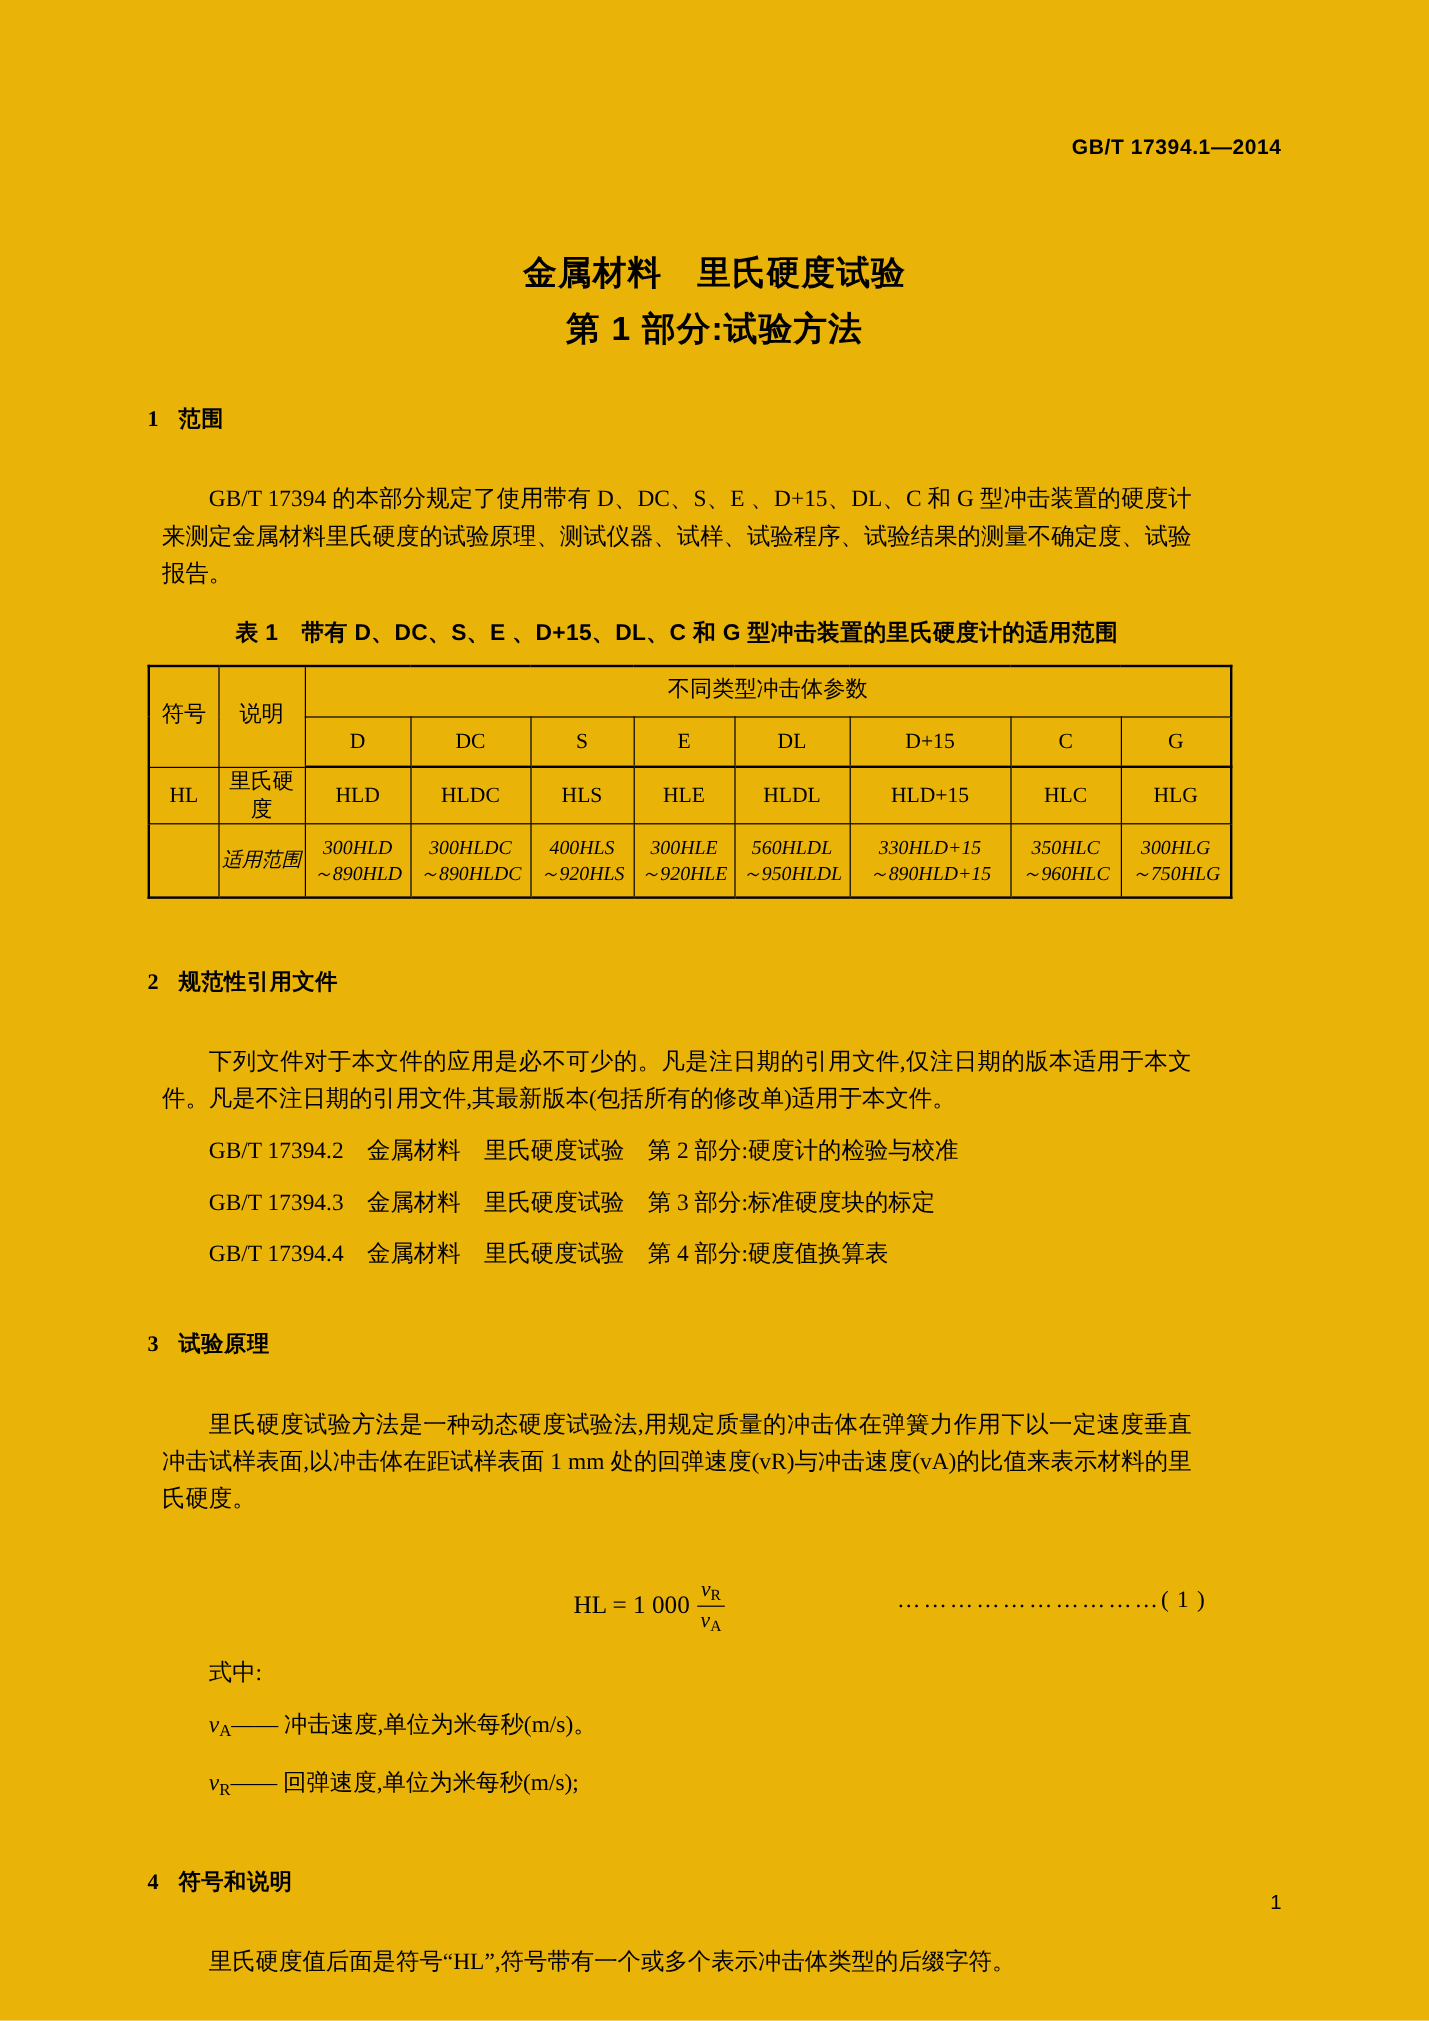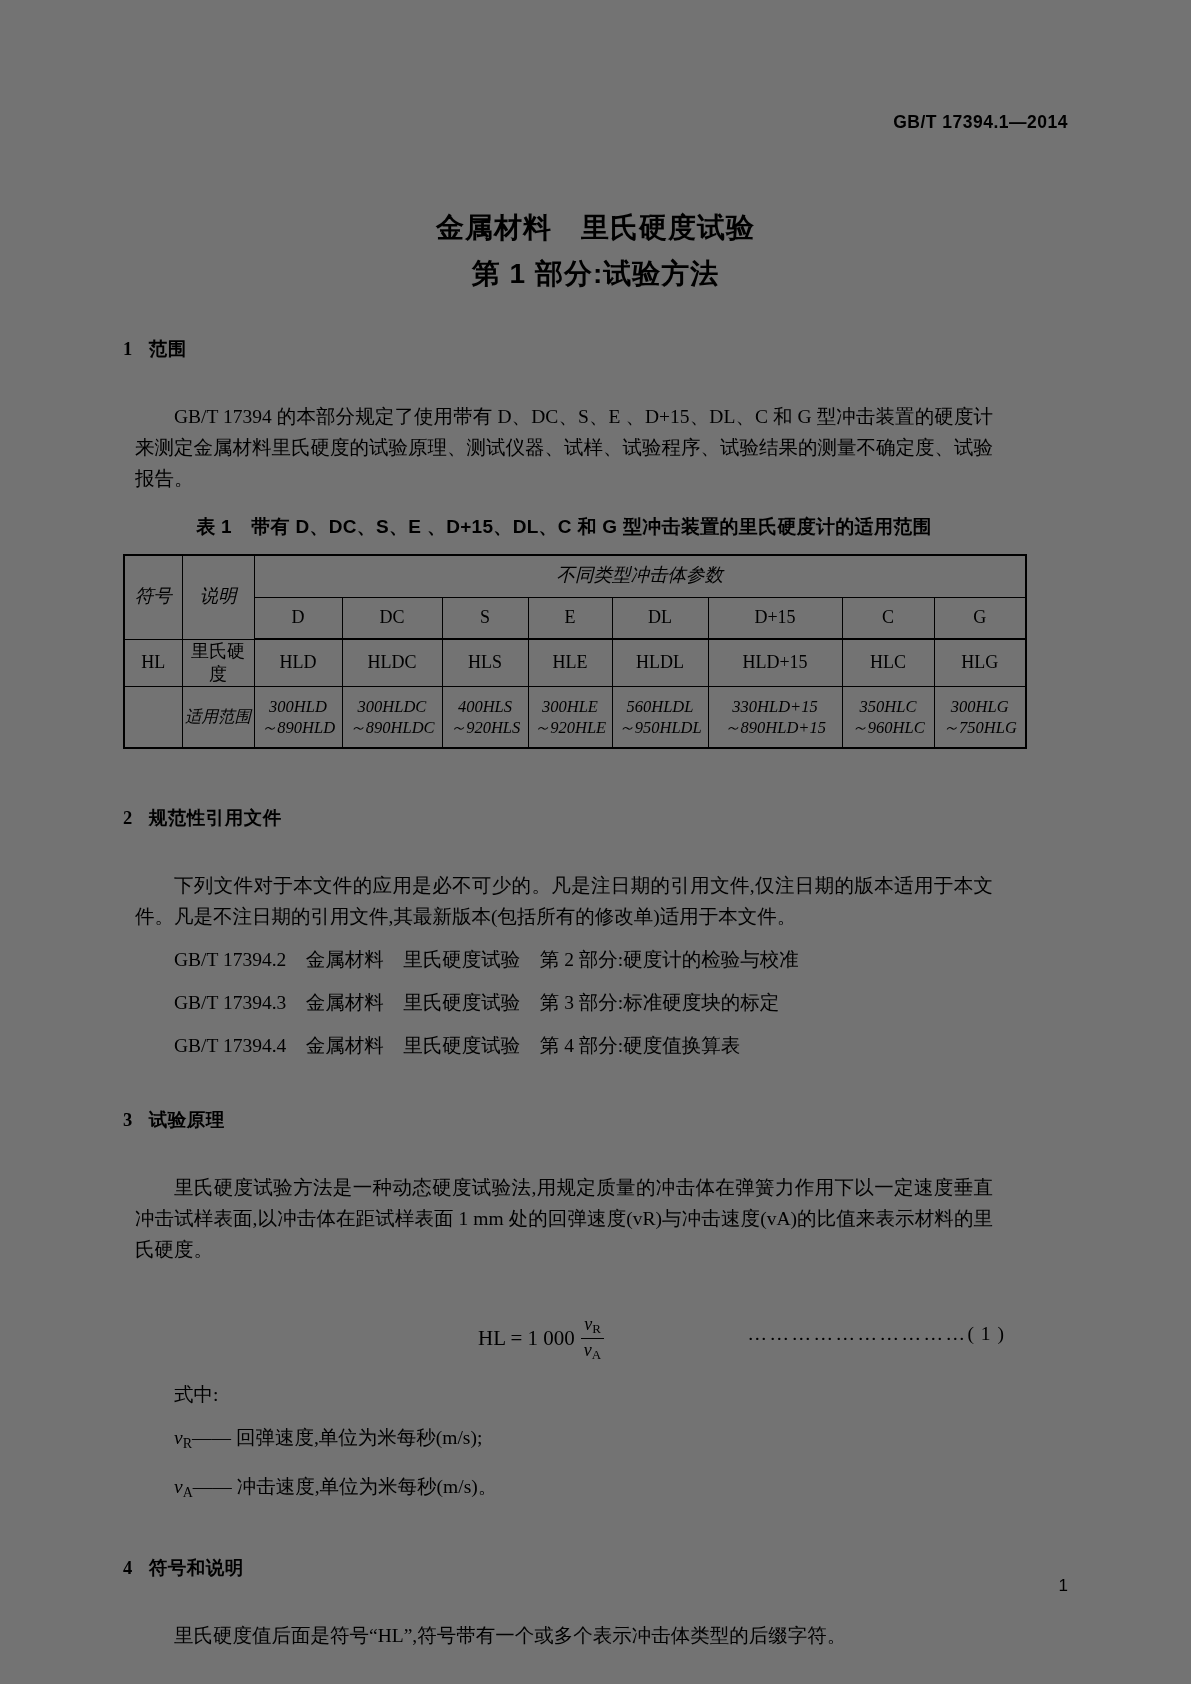--- a/index.html
+++ b/index.html
@@ -9,21 +9,21 @@
   }
   body {
     font-family: "Liberation Serif", "DejaVu Serif", serif;
     color: #000000;
   }
   .page {
     position: relative;
     width: 1191px;
     height: 1684px;
     margin: 0 auto;
-    background: #737373;
+    background: #eab308;
     box-sizing: border-box;
     overflow: hidden;
   }
 
   
   .header {
     position: absolute;
     top: 112px;
     right: 123px;
     font-family: "Liberation Sans", "DejaVu Sans", sans-serif;
@@ -101,21 +101,21 @@
   }
   table.spec td, table.spec th {
     border: 1px solid #000000;
     text-align: center;
     vertical-align: middle;
     font-weight: normal;
     padding: 0;
     line-height: 1.28;
   }
   table.spec .outer-top td,
-  table.spec .outer-top th { border-top-width: 2px; font-style: italic; }
+  table.spec .outer-top th { border-top-width: 2px; }
   table.spec tr.thick-bottom td,
   table.spec tr.thick-bottom th { border-bottom-width: 2px; }
   table.spec td.left-edge, table.spec th.left-edge { border-left-width: 2px; }
   table.spec td.right-edge, table.spec th.right-edge { border-right-width: 2px; }
 
   .cn { font-family: "Liberation Serif", "DejaVu Serif", serif; }
   .h-group { height: 42px; font-size: 18.5px; }
   .h-type  { height: 42px; }
   .r-hl    { height: 42px; }
   .r-range { height: 62px; font-size: 16.5px; font-style: italic; }
@@ -305,22 +305,22 @@
     <p class="para indent">里氏硬度试验方法是一种动态硬度试验法,用规定质量的冲击体在弹簧力作用下以一定速度垂直冲击试样表面,以冲击体在距试样表面 1 mm 处的回弹速度(vR)与冲击速度(vA)的比值来表示材料的里氏硬度。</p>
 
     <div class="formula-row">
       <span class="formula">
         <span>HL = 1 000</span><span class="frac"><span class="num"><span class="sym">v</span><span class="sub">R</span></span><span class="den"><span class="sym">v</span><span class="sub">A</span></span></span>
       </span>
       <span class="eqno"><span class="dots">…………………………</span><span>( 1 )</span></span>
     </div>
 
     <p class="para indent">式中:</p>
+    <p class="para indent"><span class="sym">v</span><span class="sub">A</span><span>—— 冲击速度,单位为米每秒(m/s)。</span></p>
     <p class="para indent"><span class="sym">v</span><span class="sub">R</span><span>—— 回弹速度,单位为米每秒(m/s);</span></p>
-    <p class="para indent"><span class="sym">v</span><span class="sub">A</span><span>—— 冲击速度,单位为米每秒(m/s)。</span></p>
 
     <div class="gap-before-heading" style="height:36px"></div>
 
     <h2 class="sec">
       <span class="sec-num">4</span><span>符号和说明</span>
     </h2>
     <div class="gap-after-heading"></div>
 
     <p class="para indent">里氏硬度值后面是符号“HL”,符号带有一个或多个表示冲击体类型的后缀字符。</p>
 

